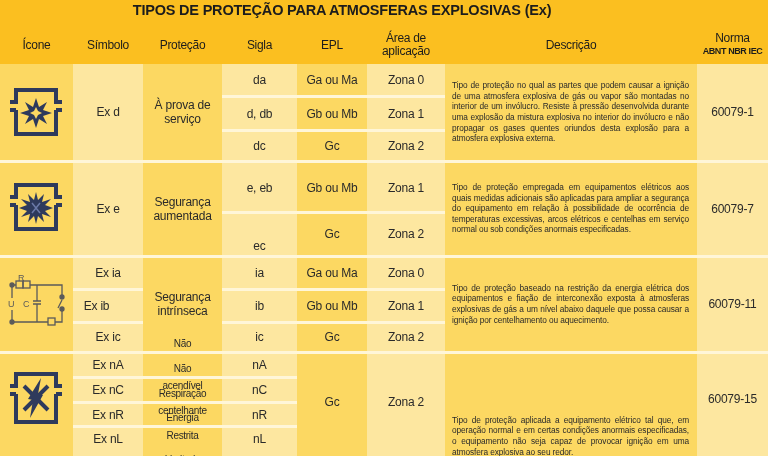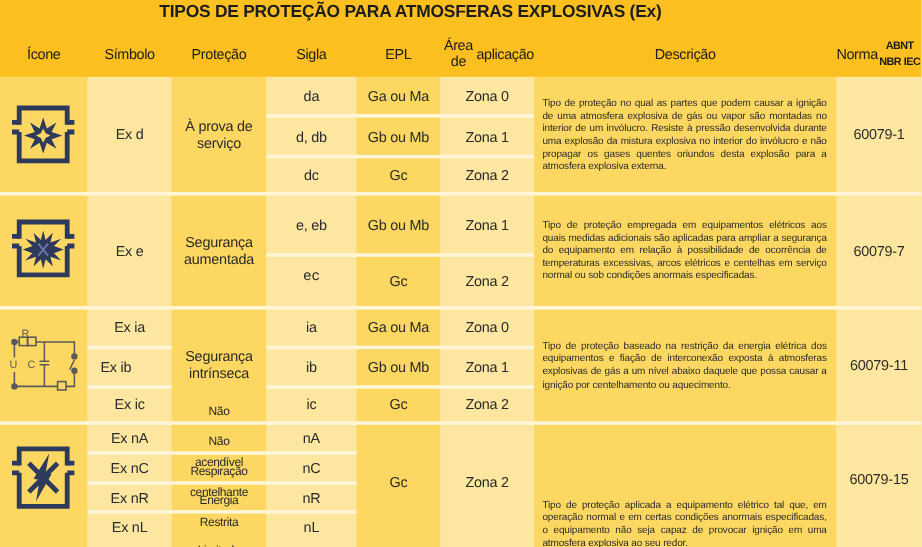--- a/index.html
+++ b/index.html
@@ -11,21 +11,21 @@
       background: #fbbf20;
     }
     .title {
       position: absolute; left: 0; top: 2px; width: 684px; text-align: center;
       font-weight: bold; font-size: 14.5px; color: #1c1c1c; letter-spacing: -0.2px;
     }
     .hcell {
       position: absolute; top: 26px; height: 38px; display: flex; align-items: center; justify-content: center;
       text-align: center; font-size: 12px; color: #1c1c1c; line-height: 13px; letter-spacing: -0.3px;
     }
-    .hcell.small { flex-direction: row; }
+    .hcell.small { flex-direction: column; }
     .hcell .sub { font-size: 9px; font-weight: bold; letter-spacing: -0.4px; }
 
     .col { position: absolute; }
     .c-icon { left: 0; width: 73px; background: #fcd862; }
     .c-sym { left: 73px; width: 70px; background: #fde7a0; }
     .c-prot { left: 143px; width: 79px; background: #fcd862; }
     .c-sig { left: 222px; width: 75px; background: #fde7a0; }
     .c-epl { left: 297px; width: 70px; background: #fcd862; }
     .c-area { left: 367px; width: 78px; background: #fde7a0; }
     .c-desc { left: 445px; width: 252px; background: #fcd862; }
@@ -120,21 +120,21 @@
   </svg>
   <div class="cell" style="left:73px;width:70px;top:163px;height:91px;">Ex e</div>
   <div class="cell" style="left:143px;width:79px;top:163px;height:91px;flex-direction:column;">
     <span>Segurança</span>
     <span>aumentada</span>
   </div>
   <div class="cell" style="left:222px;width:75px;top:163px;height:50px;">e, eb</div>
   <div class="cell" style="left:297px;width:70px;top:163px;height:50px;">Gb ou Mb</div>
   <div class="cell" style="left:367px;width:78px;top:163px;height:50px;">Zona 1</div>
   <div class="hsep" style="left:222px;width:223px;top:211px;"></div>
-  <div class="cell" style="left:222px;width:75px;top:214px;height:32px;font-family:Liberation Mono, monospace;">ec</div>
+  <div class="cell" style="left:222px;width:75px;top:230px;height:32px;">ec</div>
   <div class="cell" style="left:297px;width:70px;top:214px;height:40px;">Gc</div>
   <div class="cell" style="left:367px;width:78px;top:214px;height:40px;">Zona 2</div>
   <div class="desc" style="left:445px;width:252px;top:163px;height:91px;">
       <span>Tipo de proteção empregada em equipamentos elétricos aos quais medidas adicionais são aplicadas para ampliar a segurança do equipamento em relação à possibilidade de ocorrência de temperaturas excessivas, arcos elétricos e centelhas em serviço normal ou sob condições anormais especificadas.</span>
     </div>
   <div class="cell" style="left:697px;width:71px;top:163px;height:91px;">60079-7</div>
 </div>
 
 <div class="gsep" style="top:255px;"></div>
 

